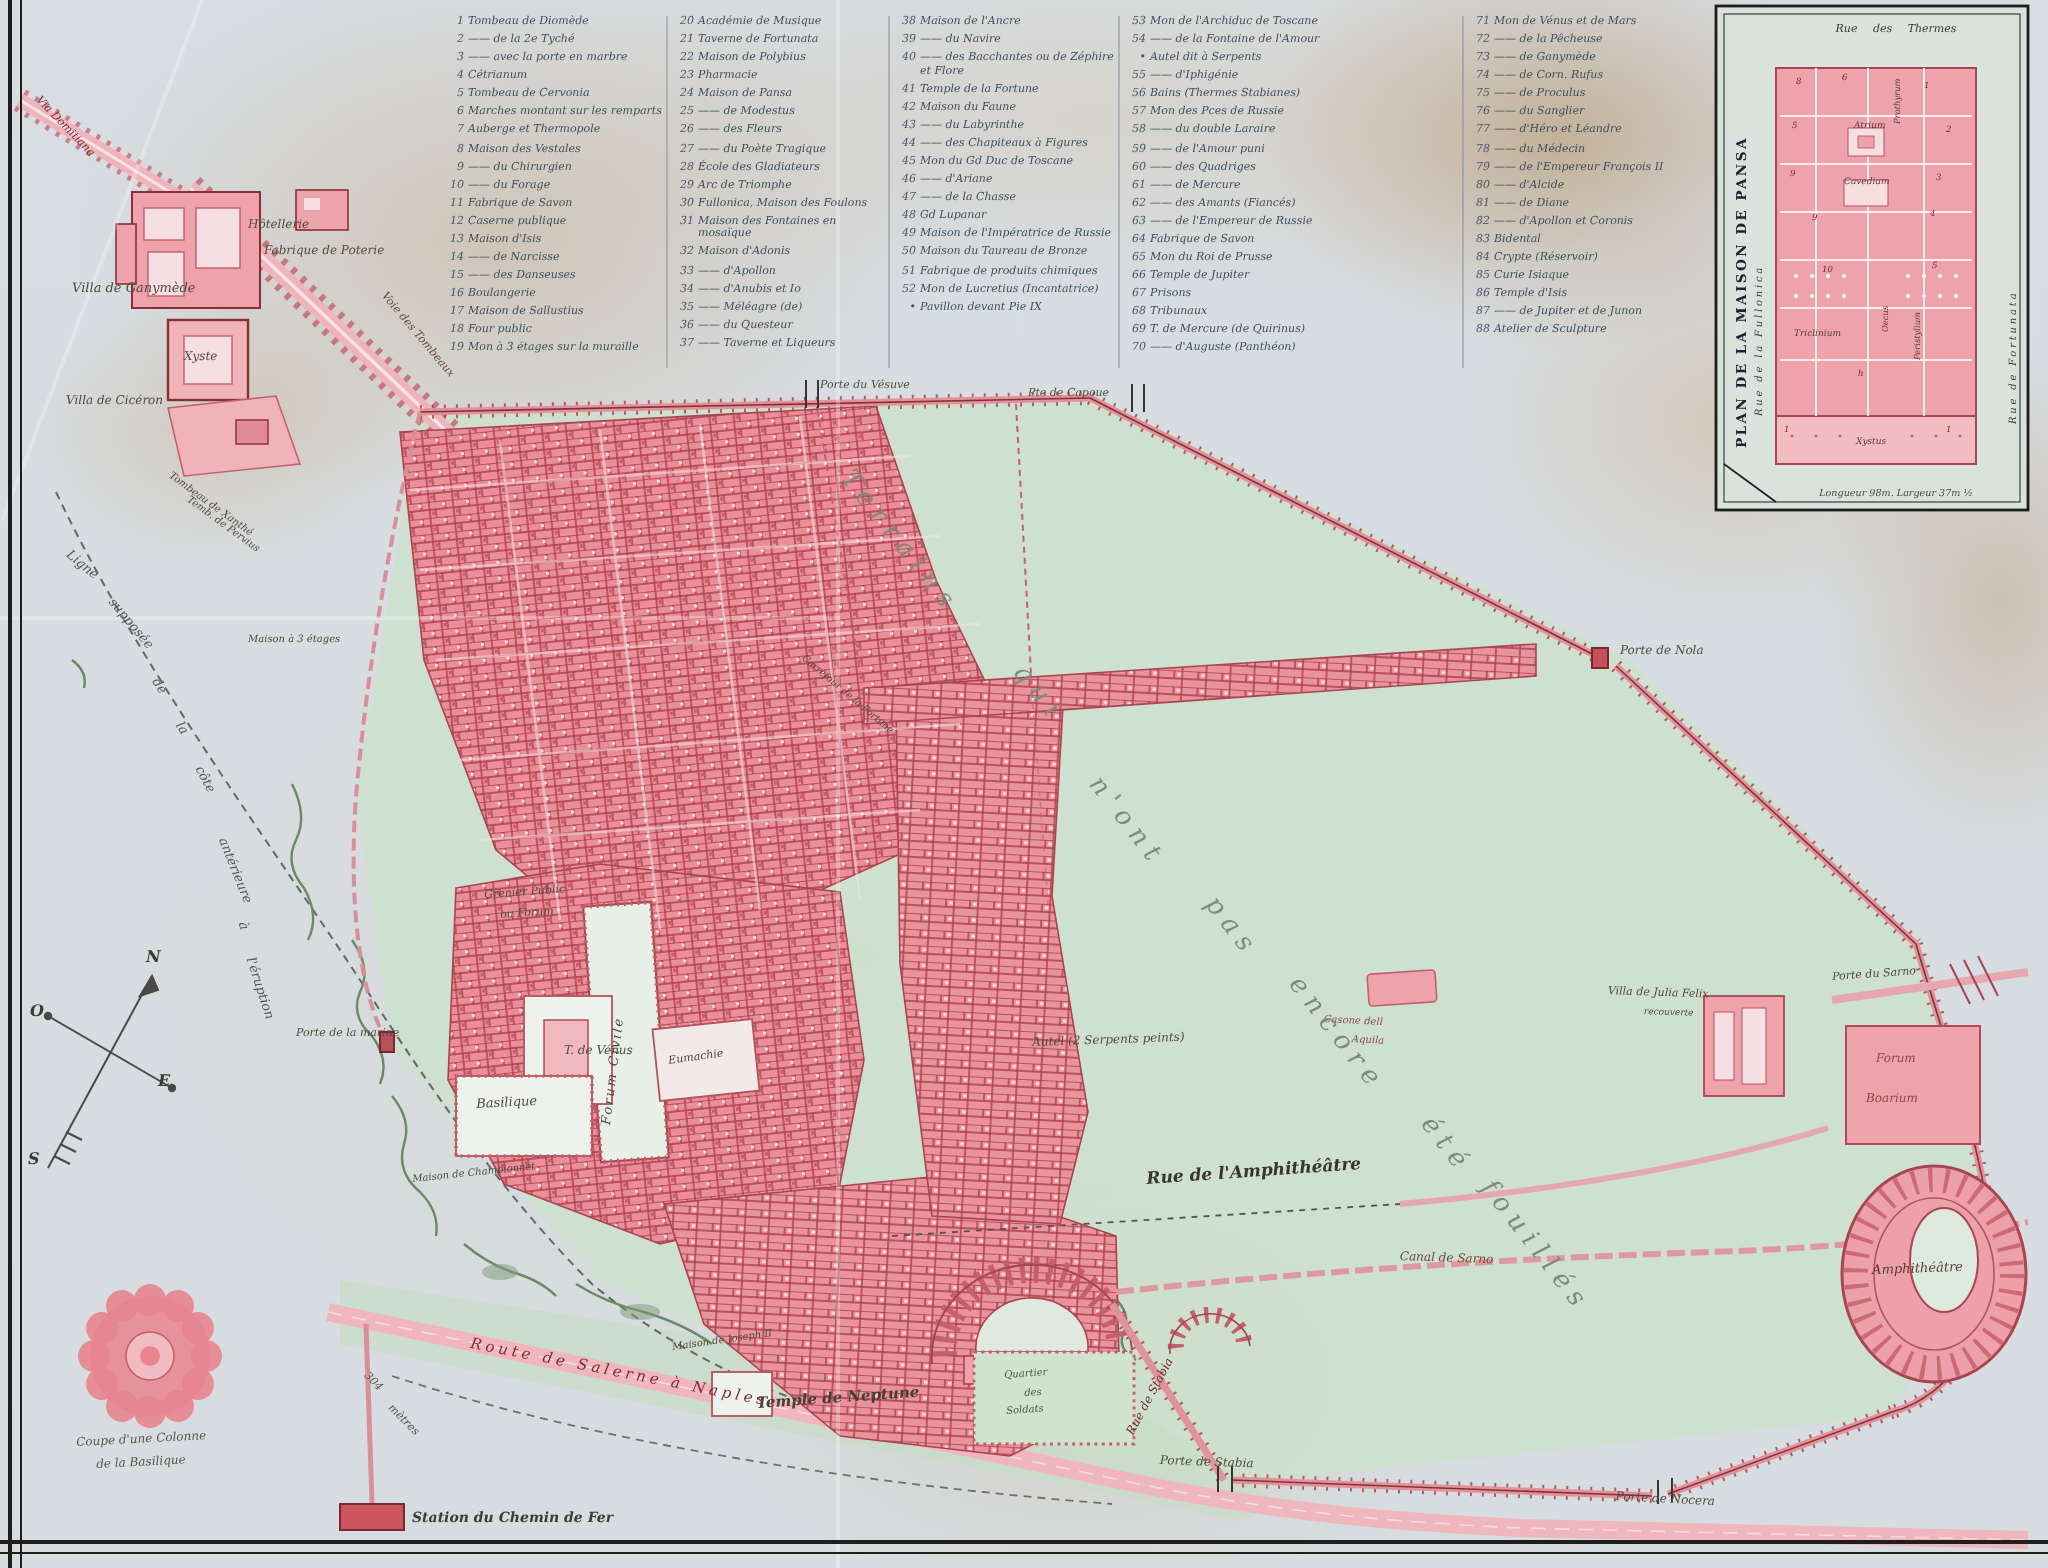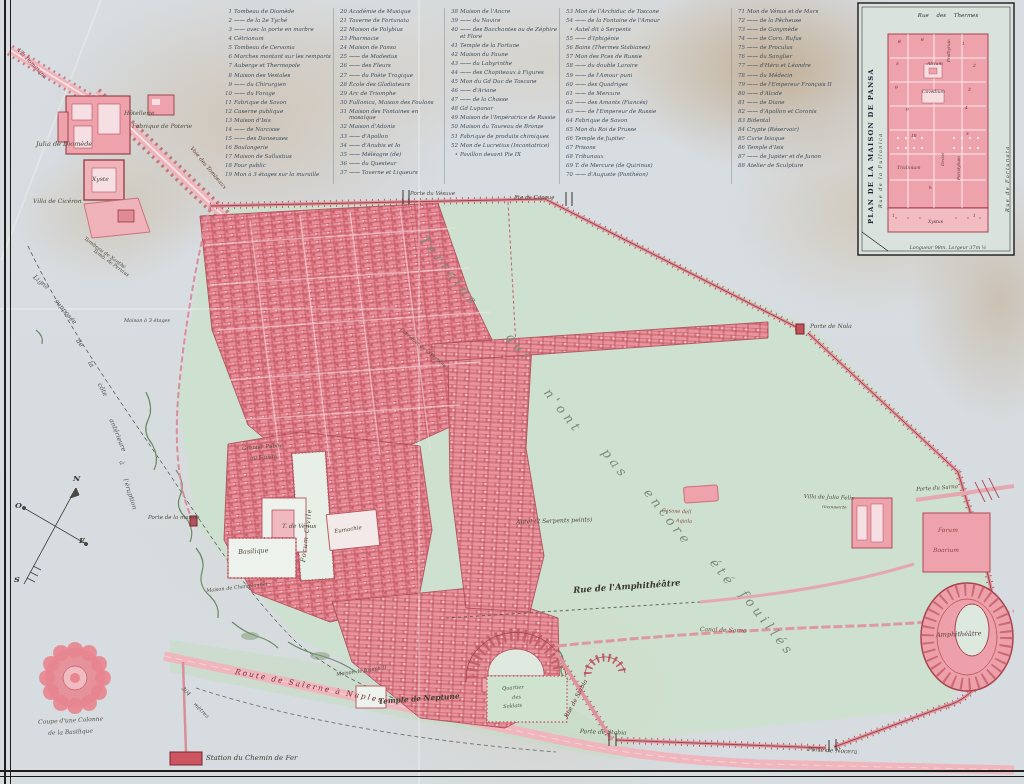--- a/index.html
+++ b/index.html
@@ -692,21 +692,21 @@
         <div class="lrow">
           <span class="num">88</span>
           <span class="lbl">Atelier de Sculpture</span>
         </div>
       </div>
       <div class="lsep" style="left: 731px;"></div>
     </div>
 
 <div id="labels">
       <span class="ml" style="left: 20px; top: 48px; font-size: 5.5px; color: rgb(122, 47, 53); transform: rotate(46deg);">Via Domitiana</span>
-      <span class="ml" style="left: 36px; top: 141px; font-size: 6.5px;">Julia de Diomède</span>
+      <span class="ml" style="left: 36px; top: 141px; font-size: 6.5px;">Villa de Ganymède</span>
       <span class="ml" style="left: 124px; top: 110px; font-size: 6px;">Hôtellerie</span>
       <span class="ml" style="left: 132px; top: 123px; font-size: 6px;">Fabrique de Poterie</span>
       <span class="ml" style="left: 193px; top: 146px; font-size: 5.5px; color: rgb(107, 74, 58); transform: rotate(50deg);">Voie des Tombeaux</span>
       <span class="ml" style="left: 92px; top: 176px; font-size: 6px;">Xyste</span>
       <span class="ml" style="left: 33px; top: 198px; font-size: 6px;">Villa de Cicéron</span>
       <span class="ml" style="left: 86px; top: 236px; font-size: 5px; transform: rotate(36deg);">Tombeau de Xanthé</span>
       <span class="ml" style="left: 95px; top: 248px; font-size: 5px; transform: rotate(36deg);">Temb. de Pervius</span>
       <span class="ml" style="left: 124px; top: 318px; font-size: 5px;">Maison à 3 étages</span>
       <span class="ml" style="left: 36px; top: 274px; font-size: 6.5px; color: rgb(79, 90, 82); transform: rotate(40deg);">Ligne</span>
       <span class="ml" style="left: 58px; top: 298px; font-size: 6.5px; color: rgb(79, 90, 82); transform: rotate(50deg);">supposée</span>
@@ -750,21 +750,21 @@
       <span class="ml" style="left: 514px; top: 330px; font-size: 13px; color: rgb(126, 138, 124); transform: rotate(52deg); letter-spacing: 4px;">qui</span>
       <span class="ml" style="left: 552px; top: 386px; font-size: 13px; color: rgb(126, 138, 124); transform: rotate(52deg); letter-spacing: 4px;">n'ont</span>
       <span class="ml" style="left: 610px; top: 446px; font-size: 13px; color: rgb(126, 138, 124); transform: rotate(52deg); letter-spacing: 4px;">pas</span>
       <span class="ml" style="left: 652px; top: 486px; font-size: 13px; color: rgb(126, 138, 124); transform: rotate(52deg); letter-spacing: 4px;">encore</span>
       <span class="ml" style="left: 718px; top: 556px; font-size: 13px; color: rgb(126, 138, 124); transform: rotate(52deg); letter-spacing: 4px;">été</span>
       <span class="ml" style="left: 748px; top: 588px; font-size: 13px; color: rgb(126, 138, 124); transform: rotate(52deg); letter-spacing: 4px;">fouillés</span>
       <span class="ml" style="left: 402px; top: 328px; font-size: 4.8px; transform: rotate(40deg);">Carrefour de la Fortune</span>
       <span class="ml" style="left: 236px; top: 668px; font-size: 7.5px; color: rgb(122, 47, 53); transform: rotate(11deg); letter-spacing: 2px;">Route de Salerne à Naples</span>
       <span class="ml" style="left: 184px; top: 686px; font-size: 5.5px; color: rgb(85, 86, 74); transform: rotate(45deg);">304</span>
       <span class="ml" style="left: 196px; top: 702px; font-size: 5.5px; color: rgb(85, 86, 74); transform: rotate(45deg);">mètres</span>
-      <span class="ml" style="left: 206px; top: 755px; font-size: 7px; color: rgb(63, 58, 50); font-weight: 400; text-align: right;">Station du Chemin de Fer</span>
+      <span class="ml" style="left: 206px; top: 755px; font-size: 7px; color: rgb(63, 58, 50); font-weight: 700; text-align: right;">Station du Chemin de Fer</span>
       <span class="ml" style="left: 38px; top: 719px; font-size: 6px; color: rgb(85, 86, 74); transform: rotate(-3deg);">Coupe d'une Colonne</span>
       <span class="ml" style="left: 48px; top: 730px; font-size: 6px; color: rgb(85, 86, 74); transform: rotate(-3deg);">de la Basilique</span>
       <span class="ml" style="left: 947px; top: 62px; font-size: 4.2px; color: rgb(90, 58, 64); transform: rotate(-90deg);">Prothyrum</span>
       <span class="ml" style="left: 927px; top: 62px; font-size: 4.5px; color: rgb(90, 58, 64);">Atrium</span>
       <span class="ml" style="left: 922px; top: 90px; font-size: 4.5px; color: rgb(90, 58, 64);">Cavedium</span>
       <span class="ml" style="left: 897px; top: 166px; font-size: 4.5px; color: rgb(90, 58, 64);">Triclinium</span>
       <span class="ml" style="left: 957px; top: 180px; font-size: 4.2px; color: rgb(90, 58, 64); transform: rotate(-90deg);">Peristylium</span>
       <span class="ml" style="left: 941px; top: 166px; font-size: 4.2px; color: rgb(90, 58, 64); transform: rotate(-90deg);">Oecus</span>
       <span class="ml" style="left: 928px; top: 220px; font-size: 4.5px; color: rgb(90, 58, 64);">Xystus</span>
       <span class="ml" style="left: 898px; top: 40px; font-size: 4.3px; color: rgb(122, 39, 48);">8</span>

